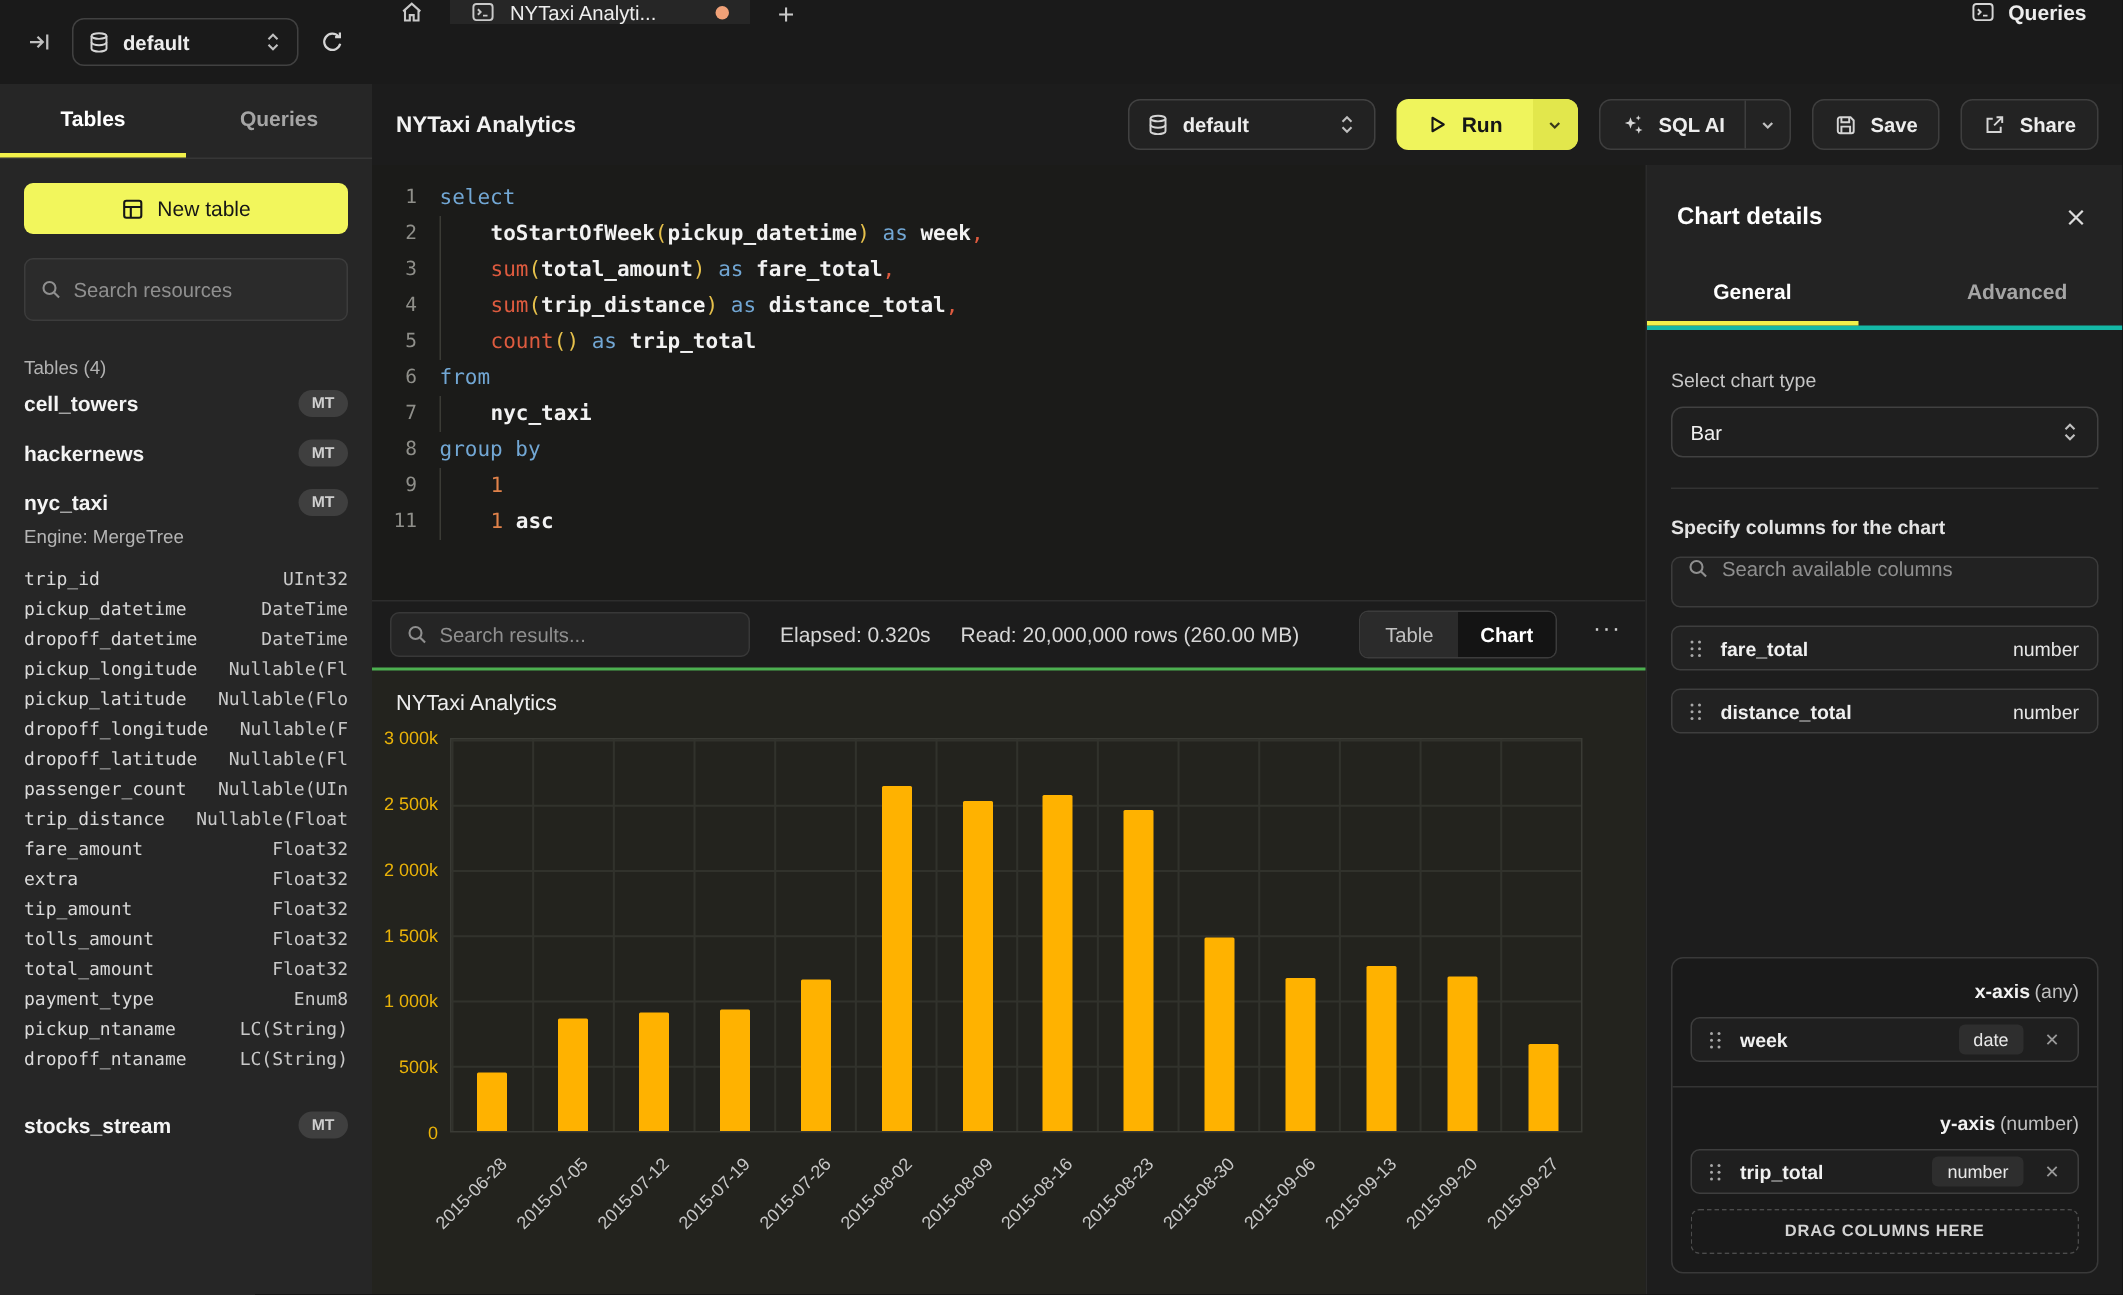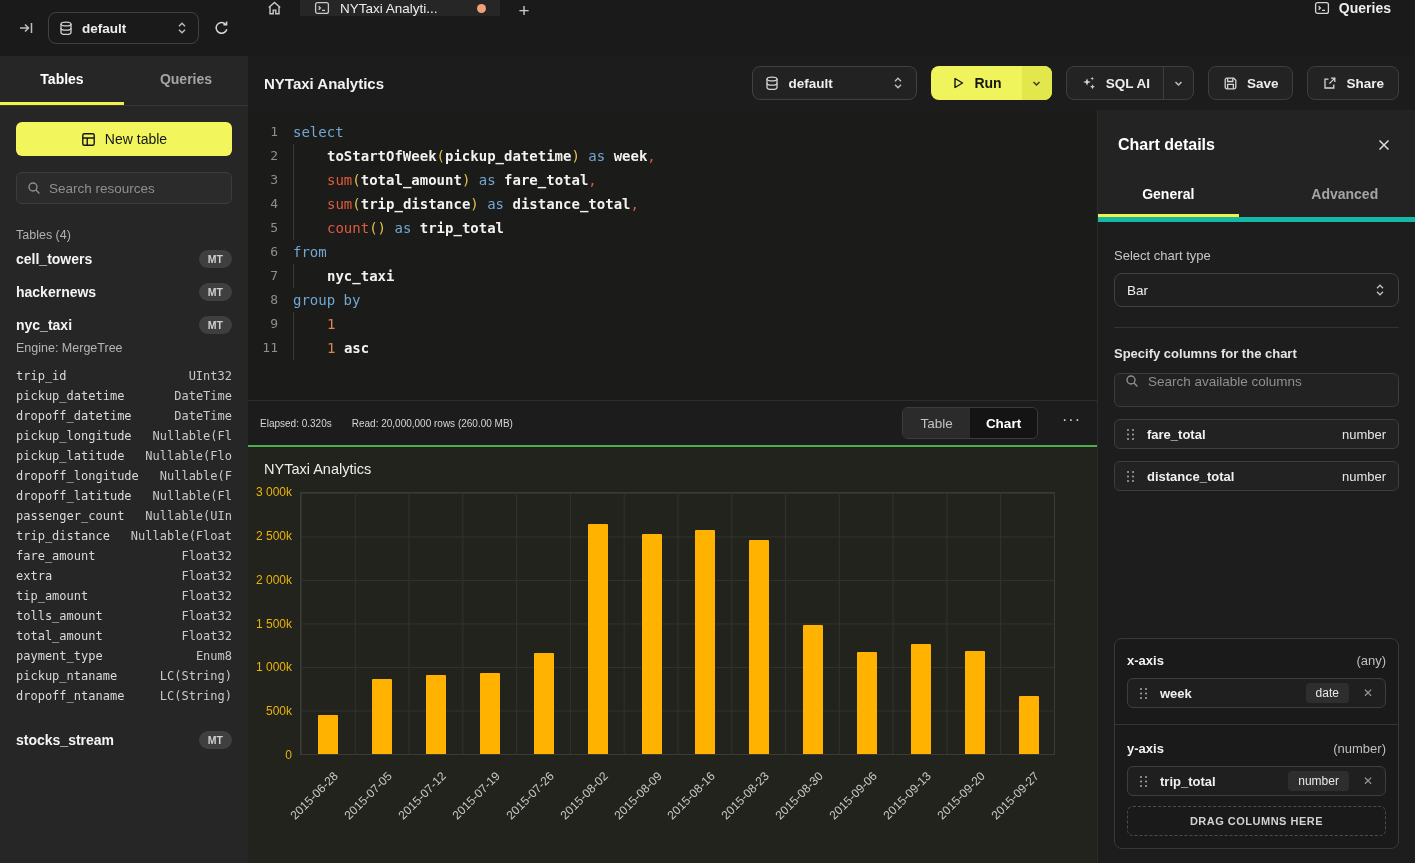--- a/index.html
+++ b/index.html
@@ -29,21 +29,21 @@
   
   .body { display:flex; height:807px; }
 
   
   .sidebar { width:248px; background:#262626; display:flex; flex-direction:column; flex:none; }
   .side-tabs { height:50px; display:flex; border-bottom:1px solid #363636; flex:none; }
   .side-tab { flex:1; background:none; border:none; border-bottom:3px solid transparent; color:#A5A5A5; font-size:14px; font-weight:600; cursor:pointer; font-family:inherit; }
   .side-tab.active { color:#FFFFFF; border-bottom-color:#F2F04A; }
   .side-content { flex:1; padding:16px; overflow:hidden; }
   .new-table-btn { width:100%; height:34px; background:#F2F65C; color:#161616; border:none; border-radius:6px; font-size:14px; font-weight:400; display:flex; align-items:center; justify-content:center; gap:9px; cursor:pointer; font-family:inherit; }
-  .side-search { margin-top:16px; height:32px; background:#2B2B2B; border:1px solid #3C3C3C; border-radius:6px; display:flex; align-items:center; gap:8px; padding:0 10px; }
+  .side-search { margin-top:16px; height:42px; background:#2B2B2B; border:1px solid #3C3C3C; border-radius:6px; display:flex; align-items:center; gap:8px; padding:0 10px; }
   .side-search input, .bar-search input, .panel-search input { background:transparent; border:none; outline:none; color:#E6E6E6; font-size:13.5px; width:100%; font-family:inherit; }
   .side-search input::placeholder, .bar-search input::placeholder, .panel-search input::placeholder { color:#8F8F8F; }
   .section-label { margin-top:24px; font-size:12.5px; color:#B2B2B2; }
   .table-row { display:flex; align-items:center; justify-content:space-between; height:33px; cursor:pointer; }
   .table-row .tname { font-size:14px; font-weight:700; color:#F4F4F4; }
   .mt-badge { background:#3F3F3F; color:#CFCFCF; border-radius:10px; font-size:10.5px; font-weight:700; padding:3px 9px; }
   .engine-line { font-size:12.5px; color:#B5B5B5; height:22px; }
   .cols { margin-top:6px; }
   .col-row { display:flex; justify-content:space-between; height:20px; font-family:"DejaVu Sans Mono", monospace; font-size:12px; cursor:default; }
   .col-row .cn { color:#DADADA; }
@@ -78,21 +78,21 @@
   .tok-fn { color:#DE5B3F; }
   .tok-pun { color:#DE5B3F; }
   .tok-num { color:#E0824A; }
   .tok-par { color:#E5C04B; }
   .tok-id { color:#F2F2F2; font-weight:700; }
   .tok-pln { color:#E8E8E8; }
 
   
   .results-bar { height:45px; flex:none; background:#1C1C1C; border-top:1px solid #2D2D2D; display:flex; align-items:center; padding:0 12px; gap:20px; }
   .bar-search { width:240px; height:30px; background:#252525; border:1px solid #383838; border-radius:6px; display:flex; align-items:center; gap:8px; padding:0 10px; flex:none; }
-  .stat { font-size:10px; color:#D6D6D6; white-space:nowrap; }
+  .stat { font-size:14px; color:#D6D6D6; white-space:nowrap; }
   .rb-spacer { flex:1; }
   .view-toggle { display:flex; border:1px solid #3C3C3C; border-radius:6px; overflow:hidden; height:32px; }
   .seg { width:67px; border:none; font-size:13.5px; cursor:pointer; font-family:inherit; }
   .seg.table { background:#2B2B2B; color:#C2C2C2; }
   .seg.chart { background:#141414; color:#FFFFFF; font-weight:700; }
   .kebab { background:none; border:none; color:#CFCFCF; font-size:16px; letter-spacing:1px; cursor:pointer; padding:0 4px 6px; }
 
   
   .chart-section { flex:1; background:#23231E; border-top:2px solid #4CAF50; position:relative; overflow:hidden; }
   .chart-title { position:absolute; left:16px; top:14px; font-size:14.5px; color:#EDEDED; }
@@ -102,37 +102,37 @@
       linear-gradient(to bottom, #31322C 1px, transparent 1px);
     background-size: calc(100%/14) calc(100%/6); }
   .bar { position:absolute; bottom:0; width:20px; border-radius:1px 1px 0 0; }
   .ytick { position:absolute; width:44px; text-align:right; font-size:12px; color:#eab308; left:0; }
   .xlabel { position:absolute; font-size:12px; color:#C8C8C8; white-space:nowrap; transform:rotate(-45deg) translateX(-100%); transform-origin:0 0; }
 
   
   .panel { width:318px; flex:none; background:#1D1D1D; border-left:1px solid #2B2B2B; display:flex; flex-direction:column; }
   .panel-header { background:#232323; padding:24px 20px 20px 20px; display:flex; align-items:center; justify-content:space-between; }
   .panel-title { font-size:16px; font-weight:700; color:#FFFFFF; }
-  .panel-tabs { background:#232323; display:flex; border-bottom:5px solid #14b8a6;gap:36px; }
+  .panel-tabs { background:#232323; display:flex; border-bottom:3px solid #14b8a6;gap:36px; }
   .panel-tab { flex:1; background:none; border:none; border-bottom:3px solid transparent; padding:10px 0 12px; color:#A5A5A5; font-size:14px; font-weight:600; cursor:pointer; font-family:inherit; }
   .panel-tab.active { color:#FFFFFF; border-bottom-color:#F2F04A; }
   .panel-content { flex:1; display:flex; flex-direction:column; padding:26px 16px 14px; min-height:0; }
   .p-label { font-size:13px; color:#C6C6C6; margin-bottom:10px; }
   .chart-type-select { height:34px; border:1px solid #414141; border-radius:8px; background:#1F1F1F; display:flex; align-items:center; justify-content:space-between; padding:0 12px; color:#F0F0F0; font-size:13.5px; cursor:pointer; }
   .p-divider { border-bottom:1px solid #333333; margin:20px 0 18px; }
   .p-label2 { font-size:13px; font-weight:700; color:#E4E4E4; margin-bottom:12px; }
   .panel-search { height:34px; background:#222222; border:1px solid #3C3C3C; border-radius:6px; display:flex; align-items:flex-start; gap:9px; padding:0 10px; }
   .chip { height:30px; border:1px solid #3E3E3E; border-radius:6px; background:#222222; display:flex; align-items:center; gap:12px; padding:0 12px; margin-top:10px; cursor:grab; }
   .chip .cname { flex:1; font-size:13px; font-weight:700; color:#F0F0F0; }
   .chip .ctype { font-size:13px; color:#E6E6E6; }
   .dots { width:8px; height:11px; position:relative; flex:none; }
   .dots::before { content:""; position:absolute; width:2px; height:2px; border-radius:50%; background:#A8A8A8;
     box-shadow:0 4.5px 0 #A8A8A8, 0 9px 0 #A8A8A8, 5px 0 0 #A8A8A8, 5px 4.5px 0 #A8A8A8, 5px 9px 0 #A8A8A8; }
   .axis-box { margin-top:auto; border:1px solid #393939; border-radius:8px; background:#1A1A1A; padding:14px 12px 12px; }
-  .axis-head { display:flex; justify-content:space-between; gap:16px; font-size:13px; }
+  .axis-head { display:flex; justify-content:flex-end; gap:3px; font-size:13px; }
   .axis-head .ax { font-weight:700; color:#F2F2F2; }
   .axis-head .hint { color:#BFBFBF; }
   .axis-chip { background:#1F1F1F; }
   .badge { background:#2E2E2E; border-radius:4px; padding:3px 10px; font-size:12px; color:#E8E8E8; }
   .chip-x { background:none; border:none; color:#9A9A9A; font-size:12px; cursor:pointer; padding:0 0 0 2px; }
   .axis-divider { border-top:1px solid #343434; margin:16px -12px 0; }
   .axis-head.second { margin-top:16px; }
   .drop-zone { margin-top:10px; height:30px; border:1px dashed #4C4C4C; border-radius:6px; display:flex; align-items:center; justify-content:center; font-size:11px; font-weight:700; letter-spacing:.5px; color:#D2D2D2; cursor:pointer; }
 </style>
 </head>
@@ -432,20 +432,29 @@
                 <span class="gutter">9</span>
                 <span class="content"><span class="tok-num">1</span></span>
               </div>
               <div class="code-line ind">
                 <span class="gutter">11</span>
                 <span class="content"><span class="tok-num">1</span><span class="tok-pln"> </span><span class="tok-id">asc</span></span>
               </div>
             </div>
 
           <div class="results-bar">
+            <div class="bar-search">
+              <span>
+                <svg width="14" height="14" viewBox="0 0 14 14" fill="none" stroke="#8F8F8F" stroke-width="1.4">
+                    <circle cx="6" cy="6" r="4"></circle>
+                    <path d="m9 9 3.4 3.4"></path>
+                  </svg>
+              </span>
+              <input placeholder="Search results..." style="">
+            </div>
             <span class="stat">Elapsed: 0.320s</span>
             <span class="stat">Read: 20,000,000 rows (260.00 MB)</span>
             <div class="rb-spacer"></div>
             <div class="view-toggle">
               <button class="seg table">Table</button>
               <button class="seg chart">Chart</button>
             </div>
             <button class="kebab">···</button>
           </div>
 

